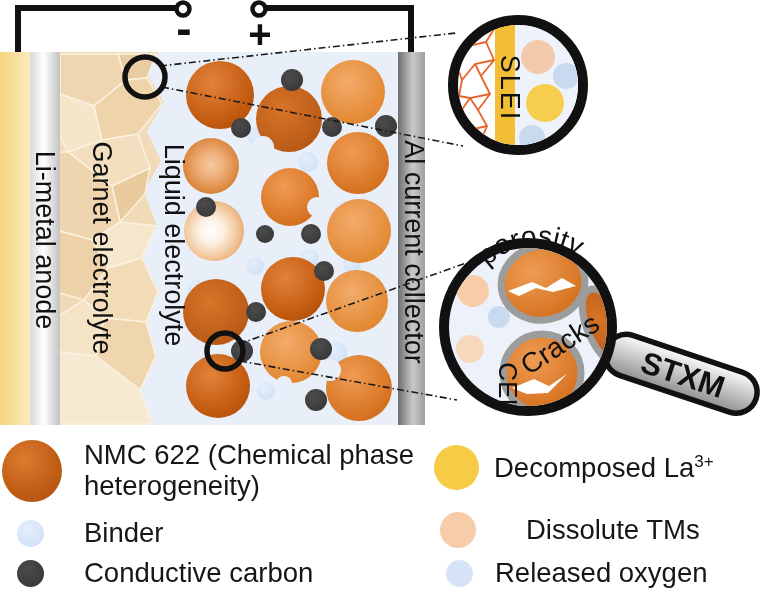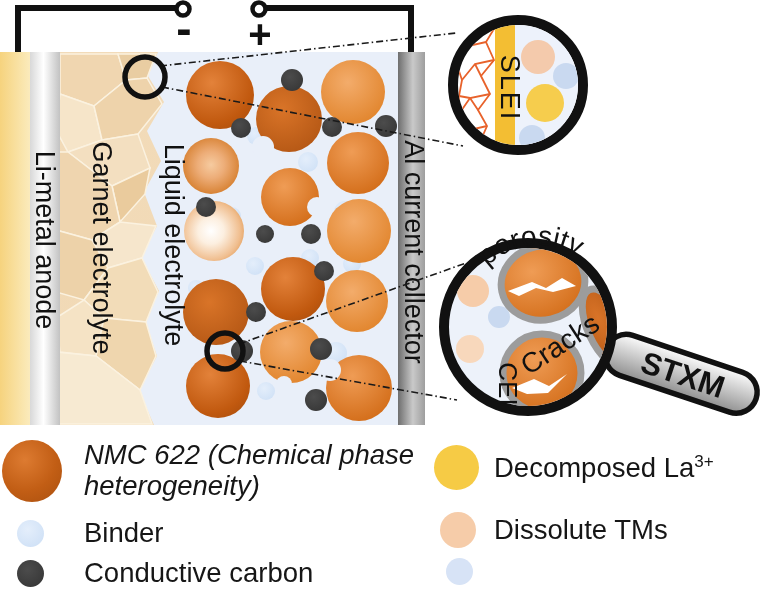--- a/index.html
+++ b/index.html
@@ -239,37 +239,38 @@
     </g>
     <text font-size="28" fill="#111">
       <textPath href="#arcPor" startOffset="50%" text-anchor="middle">porosity</textPath>
     </text>
     <text transform="rotate(-33 565 352)" x="565" y="352" text-anchor="middle" font-size="28" fill="#111">Cracks</text>
     <text transform="rotate(90 506 384)" x="506" y="384" text-anchor="middle" dominant-baseline="middle" font-size="26" fill="#111">CEI</text>
   </g>
 </svg>
 
 <div id="legend">
-  <div class="lrow" style="left:2px;top:10px;font-style:italic;">
+  <div class="lrow" style="left:2px;top:10px;">
     <span class="dot dot-nmc"></span>
     <span class="ltxt" style="margin-left:22px;width:356px;">NMC 622 (Chemical phase heterogeneity)</span>
   </div>
   <div class="lrow" style="left:17px;top:88px;">
     <span class="dot dot-binder"></span>
     <span class="ltxt" style="margin-left:40px;">Binder</span>
   </div>
   <div class="lrow" style="left:17px;top:128px;">
     <span class="dot dot-carbon"></span>
     <span class="ltxt" style="margin-left:40px;">Conductive carbon</span>
   </div>
   <div class="lrow" style="left:434px;top:15px;justify-content:space-between;">
     <span class="dot dot-la"></span>
     <span class="ltxt" style="margin-left:15px;"><span>Decomposed La</span><sup>3+</sup></span>
   </div>
-  <div class="lrow" style="left:440px;top:82px;">
+  <div class="lrow" style="left:440px;top:82px;gap:32px;">
     <span class="dot dot-tm"></span>
     <span class="ltxt" style="margin-left:18px;">Dissolute TMs</span>
   </div>
   <div class="lrow" style="left:446px;top:128px;">
     <span class="dot dot-o2"></span>
+    <span class="ltxt" style="margin-left:22px;">Released oxygen</span>
   </div>
 </div>
 </div>
 
 </body></html>

